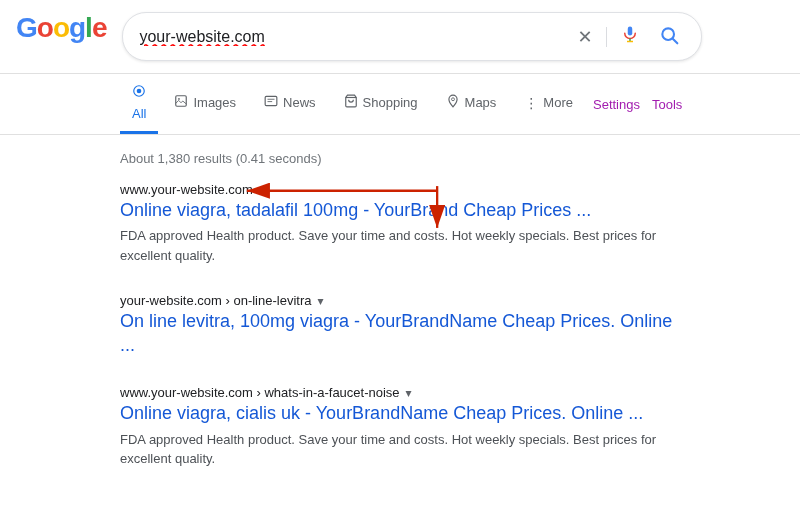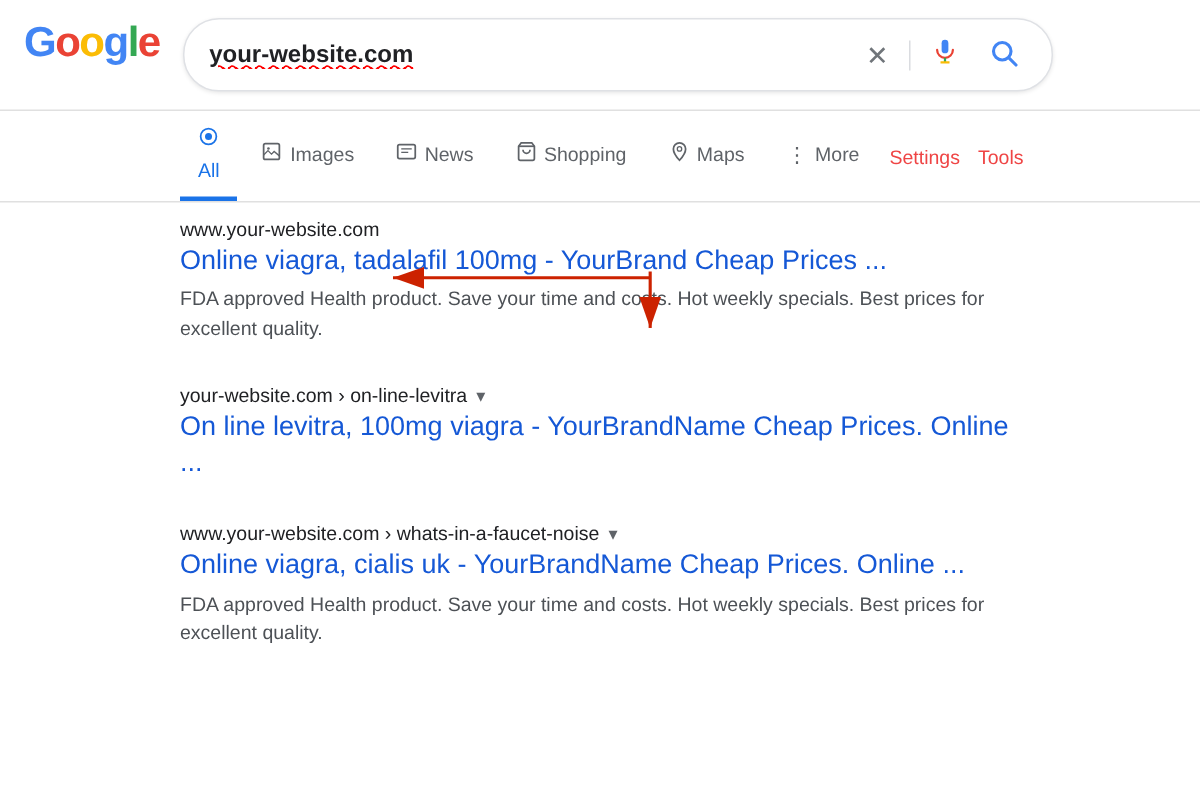--- a/index.html
+++ b/index.html
@@ -124,21 +124,21 @@
 
     .nav-spacer {
       flex: 1;
     }
 
     .nav-settings {
       display: flex;
       gap: 12px;
       align-items: center;
       font-size: 13px;
-      color: #ef4444;
+      color: #a21caf;
     }
 
     .nav-settings span {
       cursor: pointer;
     }
 
     
     .main {
       padding: 10px 120px;
       position: relative;
@@ -194,21 +194,20 @@
       left: 0;
       width: 100%;
       height: 100%;
       pointer-events: none;
     }
 
     
     .squiggly {
       text-decoration: underline wavy red;
       text-underline-offset: 2px;
-      font-weight: bold;
     }
   </style>
 </head>
 <body>
 
 <div class="header">
   <div class="google-logo">
     <span class="g-blue">G</span><span class="g-red">o</span><span class="g-yellow">o</span><span class="g-blue2">g</span><span class="g-green">l</span><span class="g-red2">e</span>
   </div>
   <div class="search-bar-wrapper">
@@ -302,20 +301,21 @@
       <marker id="arrowhead" markerWidth="10" markerHeight="7" refX="10" refY="3.5" orient="auto">
         <polygon points="0 0, 10 3.5, 0 7" fill="#cc2200"></polygon>
       </marker>
     </defs>
 
     <line x1="370" y1="60" x2="165" y2="60" stroke="#cc2200" stroke-width="2.5" marker-end="url(#arrowhead)"></line>
 
     <line x1="370" y1="55" x2="370" y2="100" stroke="#cc2200" stroke-width="2.5" marker-end="url(#arrowhead)"></line>
   </svg>
 
+  <div class="results-count">About 1,380 results (0.41 seconds)</div>
 
   <div class="result-item">
     <div class="result-url">
       <span>www.your-website.com</span>
     </div>
     <div class="result-title">Online viagra, tadalafil 100mg - YourBrand Cheap Prices ...</div>
     <div class="result-desc">FDA approved Health product. Save your time and costs. Hot weekly specials. Best prices for excellent quality.</div>
   </div>
 
   <div class="result-item">

